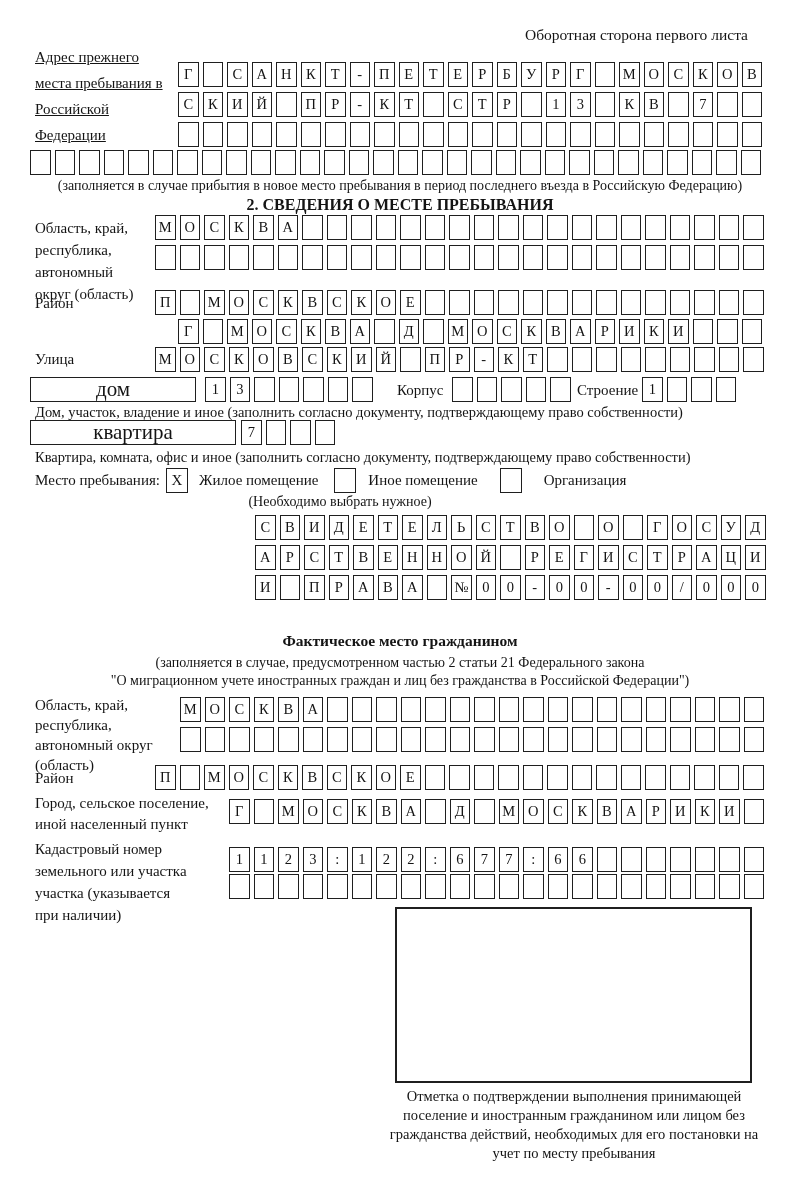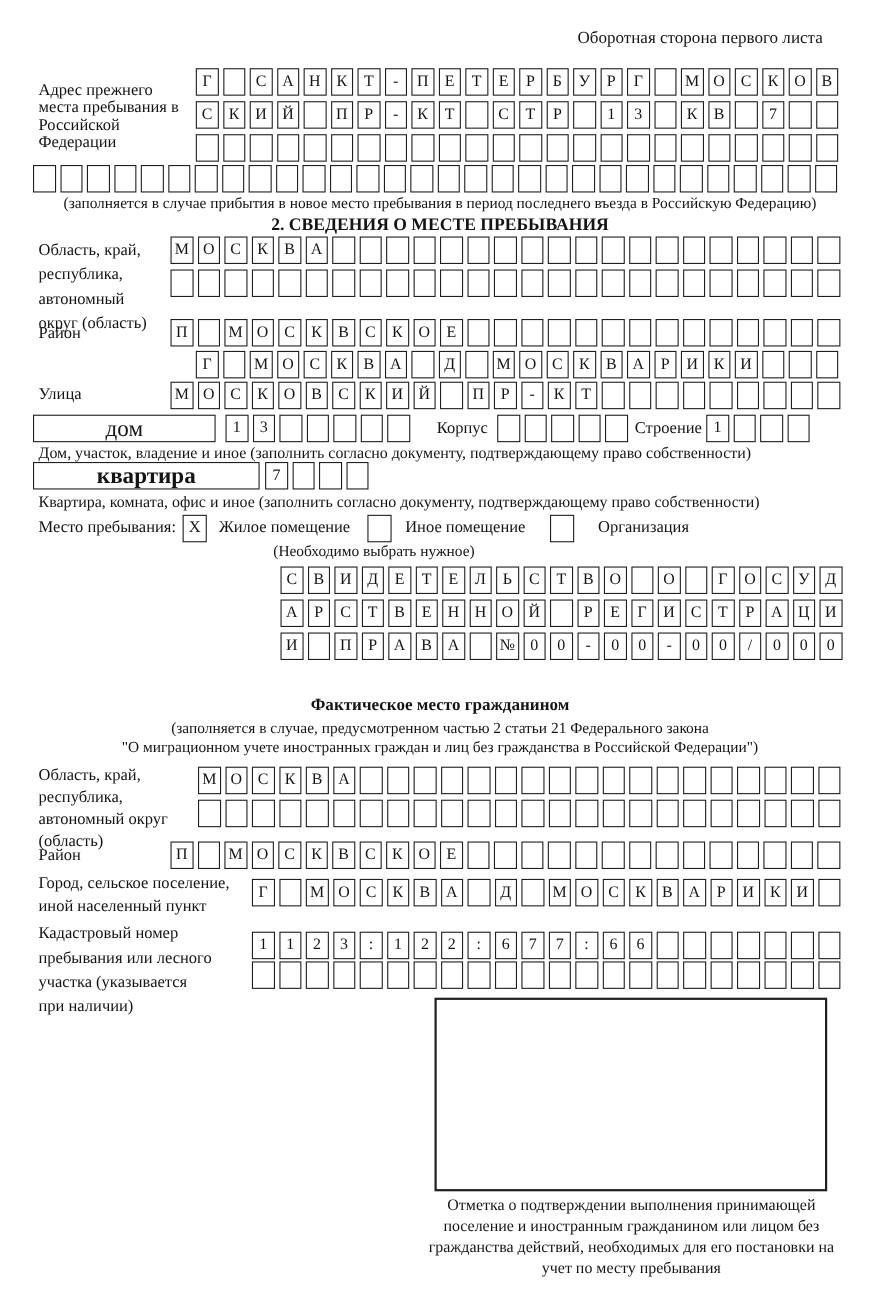--- a/index.html
+++ b/index.html
@@ -20,21 +20,21 @@
   .mesto-row{position:absolute;display:flex;align-items:center;font-size:15px;}
   .mark-box{position:absolute;box-sizing:border-box;border:2px solid #1f1f1f;background:#fff;}
 </style>
 </head>
 <body>
 
 <div class="page">
 
   <div class="abs label" style="top:24px;right:52px;font-size:15.5px;">Оборотная сторона первого листа</div>
 
-  <div class="abs label" style="left:35px;top:74px;width:130px;line-height:16px;">Адрес прежнего места пребывания в Российской Федерации</div>
+  <div class="abs label" style="left:35px;top:44px;width:130px;line-height:26px;text-decoration:underline;">Адрес прежнего места пребывания в Российской Федерации</div>
   <div class="grid-row" style="left:178px;top:62px">
       <span class="cell">Г</span>
       <span class="cell"></span>
       <span class="cell">С</span>
       <span class="cell">А</span>
       <span class="cell">Н</span>
       <span class="cell">К</span>
       <span class="cell">Т</span>
       <span class="cell">-</span>
       <span class="cell">П</span>
@@ -305,21 +305,21 @@
     </div>
   <div class="abs label" style="left:577px;top:380px;">Строение</div>
   <div class="grid-row" style="left:642px;top:377px">
       <span class="cell">1</span>
       <span class="cell"></span>
       <span class="cell"></span>
       <span class="cell"></span>
     </div>
   <div class="abs caption" style="left:35px;top:404px;font-size:14.5px;">Дом, участок, владение и иное (заполнить согласно документу, подтверждающему право собственности)</div>
 
-  <div class="wide-box" style="left:30px;top:420px;width:206px;font-weight:bold;">
+  <div class="wide-box" style="left:30px;top:420px;width:206px;">
     <span>квартира</span>
   </div>
   <div class="grid-row" style="left:241px;top:420px">
       <span class="cell">7</span>
       <span class="cell"></span>
       <span class="cell"></span>
       <span class="cell"></span>
     </div>
   <div class="abs caption" style="left:35px;top:449px;font-size:14.5px;">Квартира, комната, офис и иное (заполнить согласно документу, подтверждающему право собственности)</div>
 
@@ -510,21 +510,21 @@
       <span class="cell">К</span>
       <span class="cell">В</span>
       <span class="cell">А</span>
       <span class="cell">Р</span>
       <span class="cell">И</span>
       <span class="cell">К</span>
       <span class="cell">И</span>
       <span class="cell"></span>
     </div>
 
-  <div class="abs label" style="left:35px;top:838px;width:160px;line-height:22px;">Кадастровый номер пребывания или лесного участка (указывается при наличии)</div>
+  <div class="abs label" style="left:35px;top:838px;width:160px;line-height:22px;">Кадастровый номер земельного или участка участка (указывается при наличии)</div>
   <div class="grid-row" style="left:229px;top:847px">
       <span class="cell">1</span>
       <span class="cell">1</span>
       <span class="cell">2</span>
       <span class="cell">3</span>
       <span class="cell">:</span>
       <span class="cell">1</span>
       <span class="cell">2</span>
       <span class="cell">2</span>
       <span class="cell">:</span>

